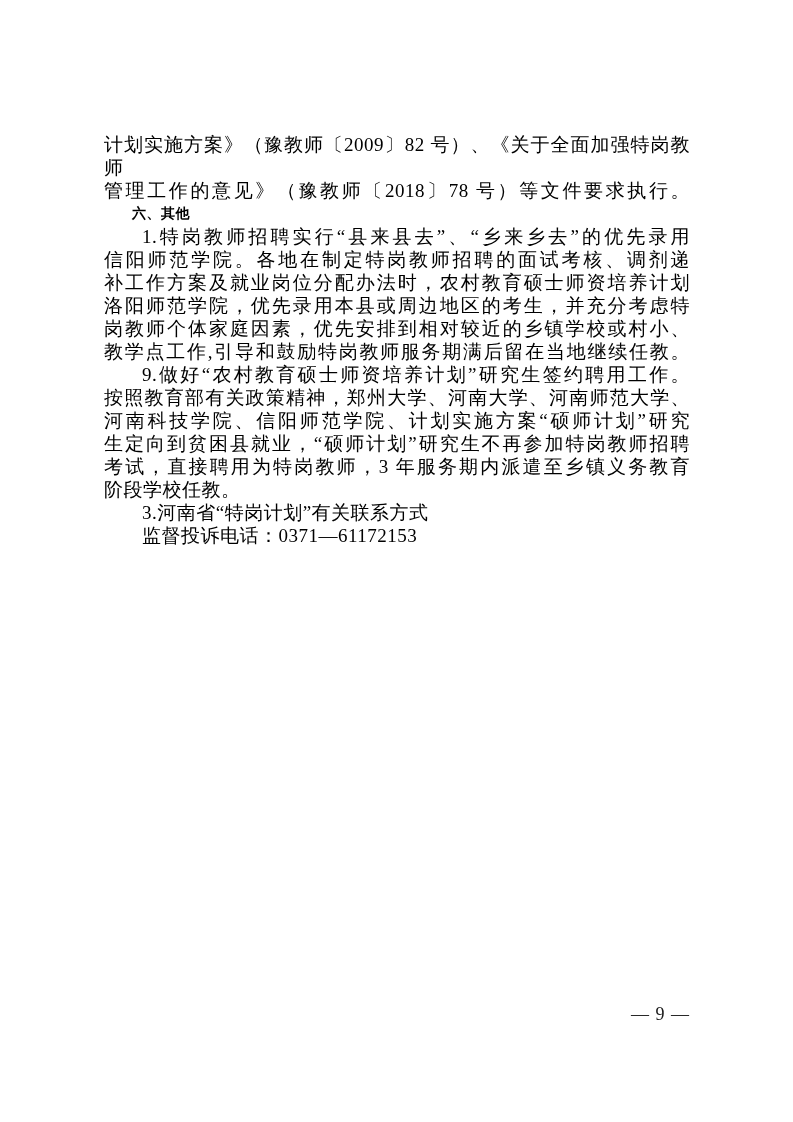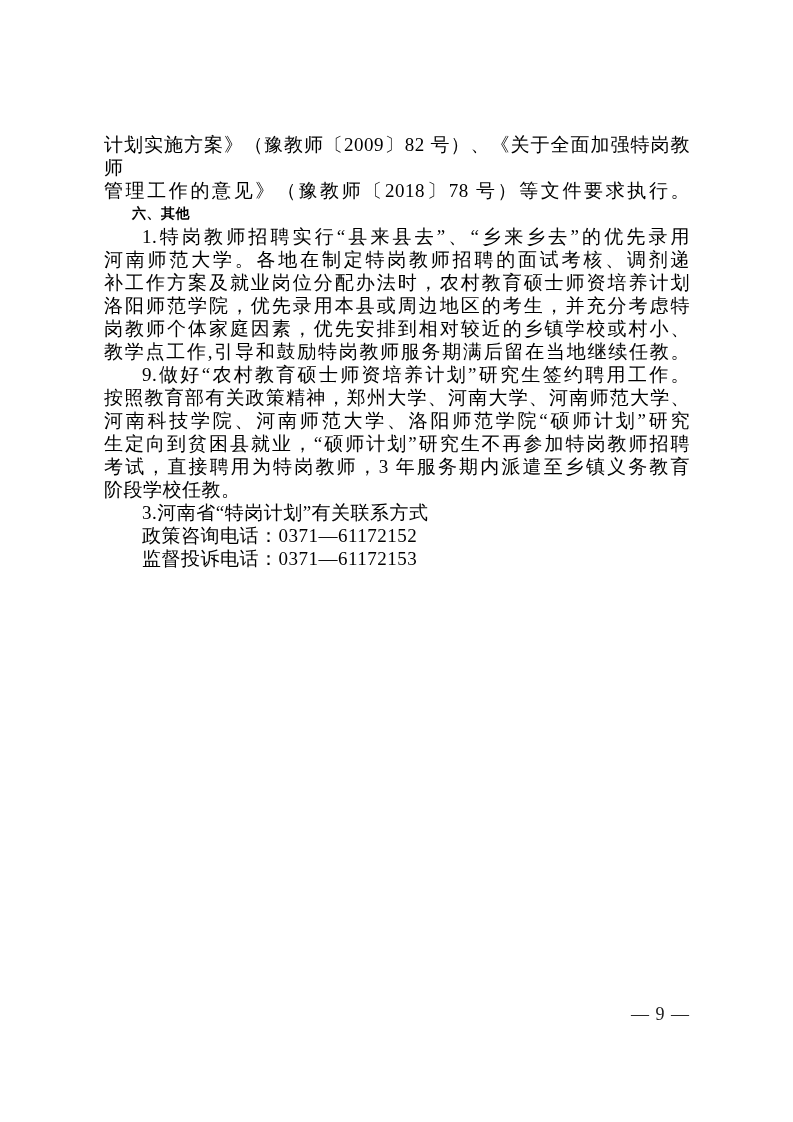--- a/index.html
+++ b/index.html
@@ -62,29 +62,28 @@
 </style>
 </head>
 <body>
 
 <div class="page">
   <div class="content">
     <p class="line justify">计划实施方案》（豫教师〔2009〕82 号）、《关于全面加强特岗教师</p>
     <p class="line justify">管理工作的意见》（豫教师〔2018〕78 号）等文件要求执行。</p>
     <p class="line heading indent">六、其他</p>
     <p class="line justify indent">1.特岗教师招聘实行“县来县去”、“乡来乡去”的优先录用</p>
-    <p class="line justify">河南师范大学。各地在制定特岗教师招聘的面试考核、调剂递</p>
+    <p class="line justify">信阳师范学院。各地在制定特岗教师招聘的面试考核、调剂递</p>
     <p class="line justify">补工作方案及就业岗位分配办法时，农村教育硕士师资培养计划</p>
     <p class="line justify">洛阳师范学院，优先录用本县或周边地区的考生，并充分考虑特</p>
     <p class="line justify">岗教师个体家庭因素，优先安排到相对较近的乡镇学校或村小、</p>
     <p class="line justify">教学点工作,引导和鼓励特岗教师服务期满后留在当地继续任教。</p>
     <p class="line justify indent">9.做好“农村教育硕士师资培养计划”研究生签约聘用工作。</p>
     <p class="line justify">按照教育部有关政策精神，郑州大学、河南大学、河南师范大学、</p>
-    <p class="line justify">河南科技学院、河南师范大学、洛阳师范学院“硕师计划”研究</p>
+    <p class="line justify">河南科技学院、信阳师范学院、计划实施方案“硕师计划”研究</p>
     <p class="line justify">生定向到贫困县就业，“硕师计划”研究生不再参加特岗教师招聘</p>
     <p class="line justify">考试，直接聘用为特岗教师，3 年服务期内派遣至乡镇义务教育</p>
     <p class="line">阶段学校任教。</p>
     <p class="line indent">3.河南省“特岗计划”有关联系方式</p>
-    <p class="line indent">政策咨询电话：0371—61172152</p>
     <p class="line indent">监督投诉电话：0371—61172153</p>
   </div>
   <div class="footer">— 9 —</div>
 </div>
 
 </body></html>

